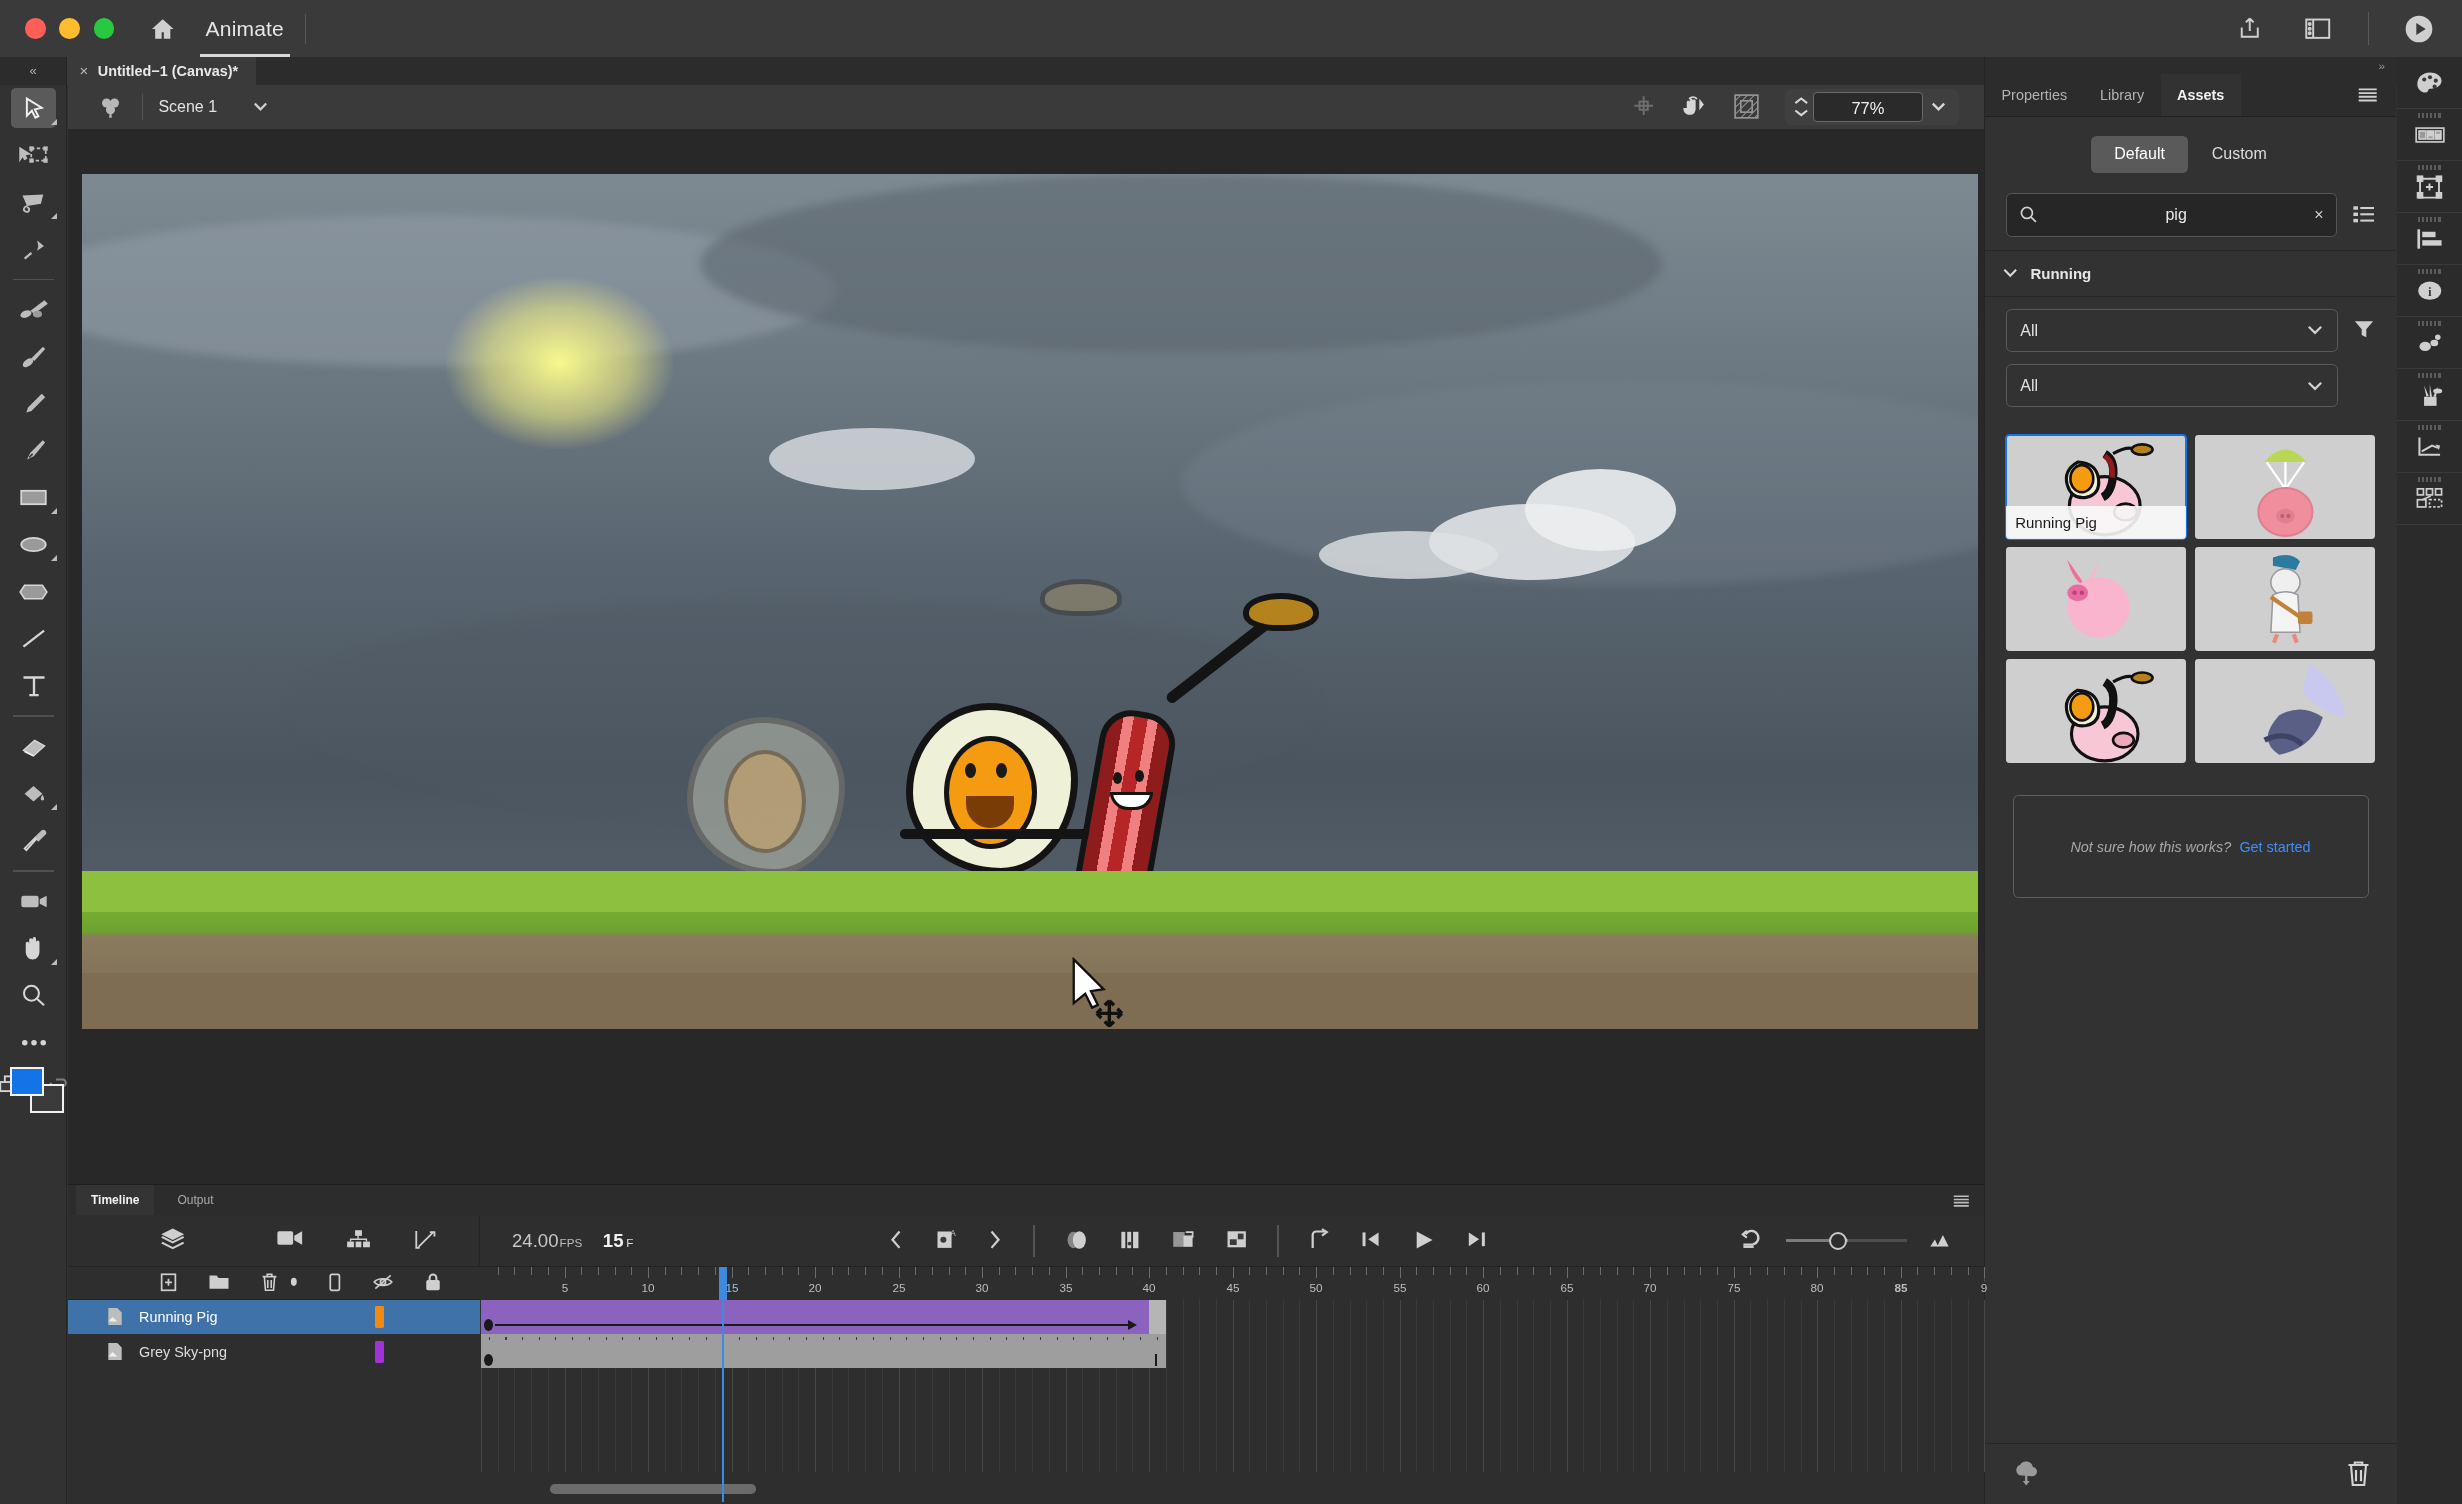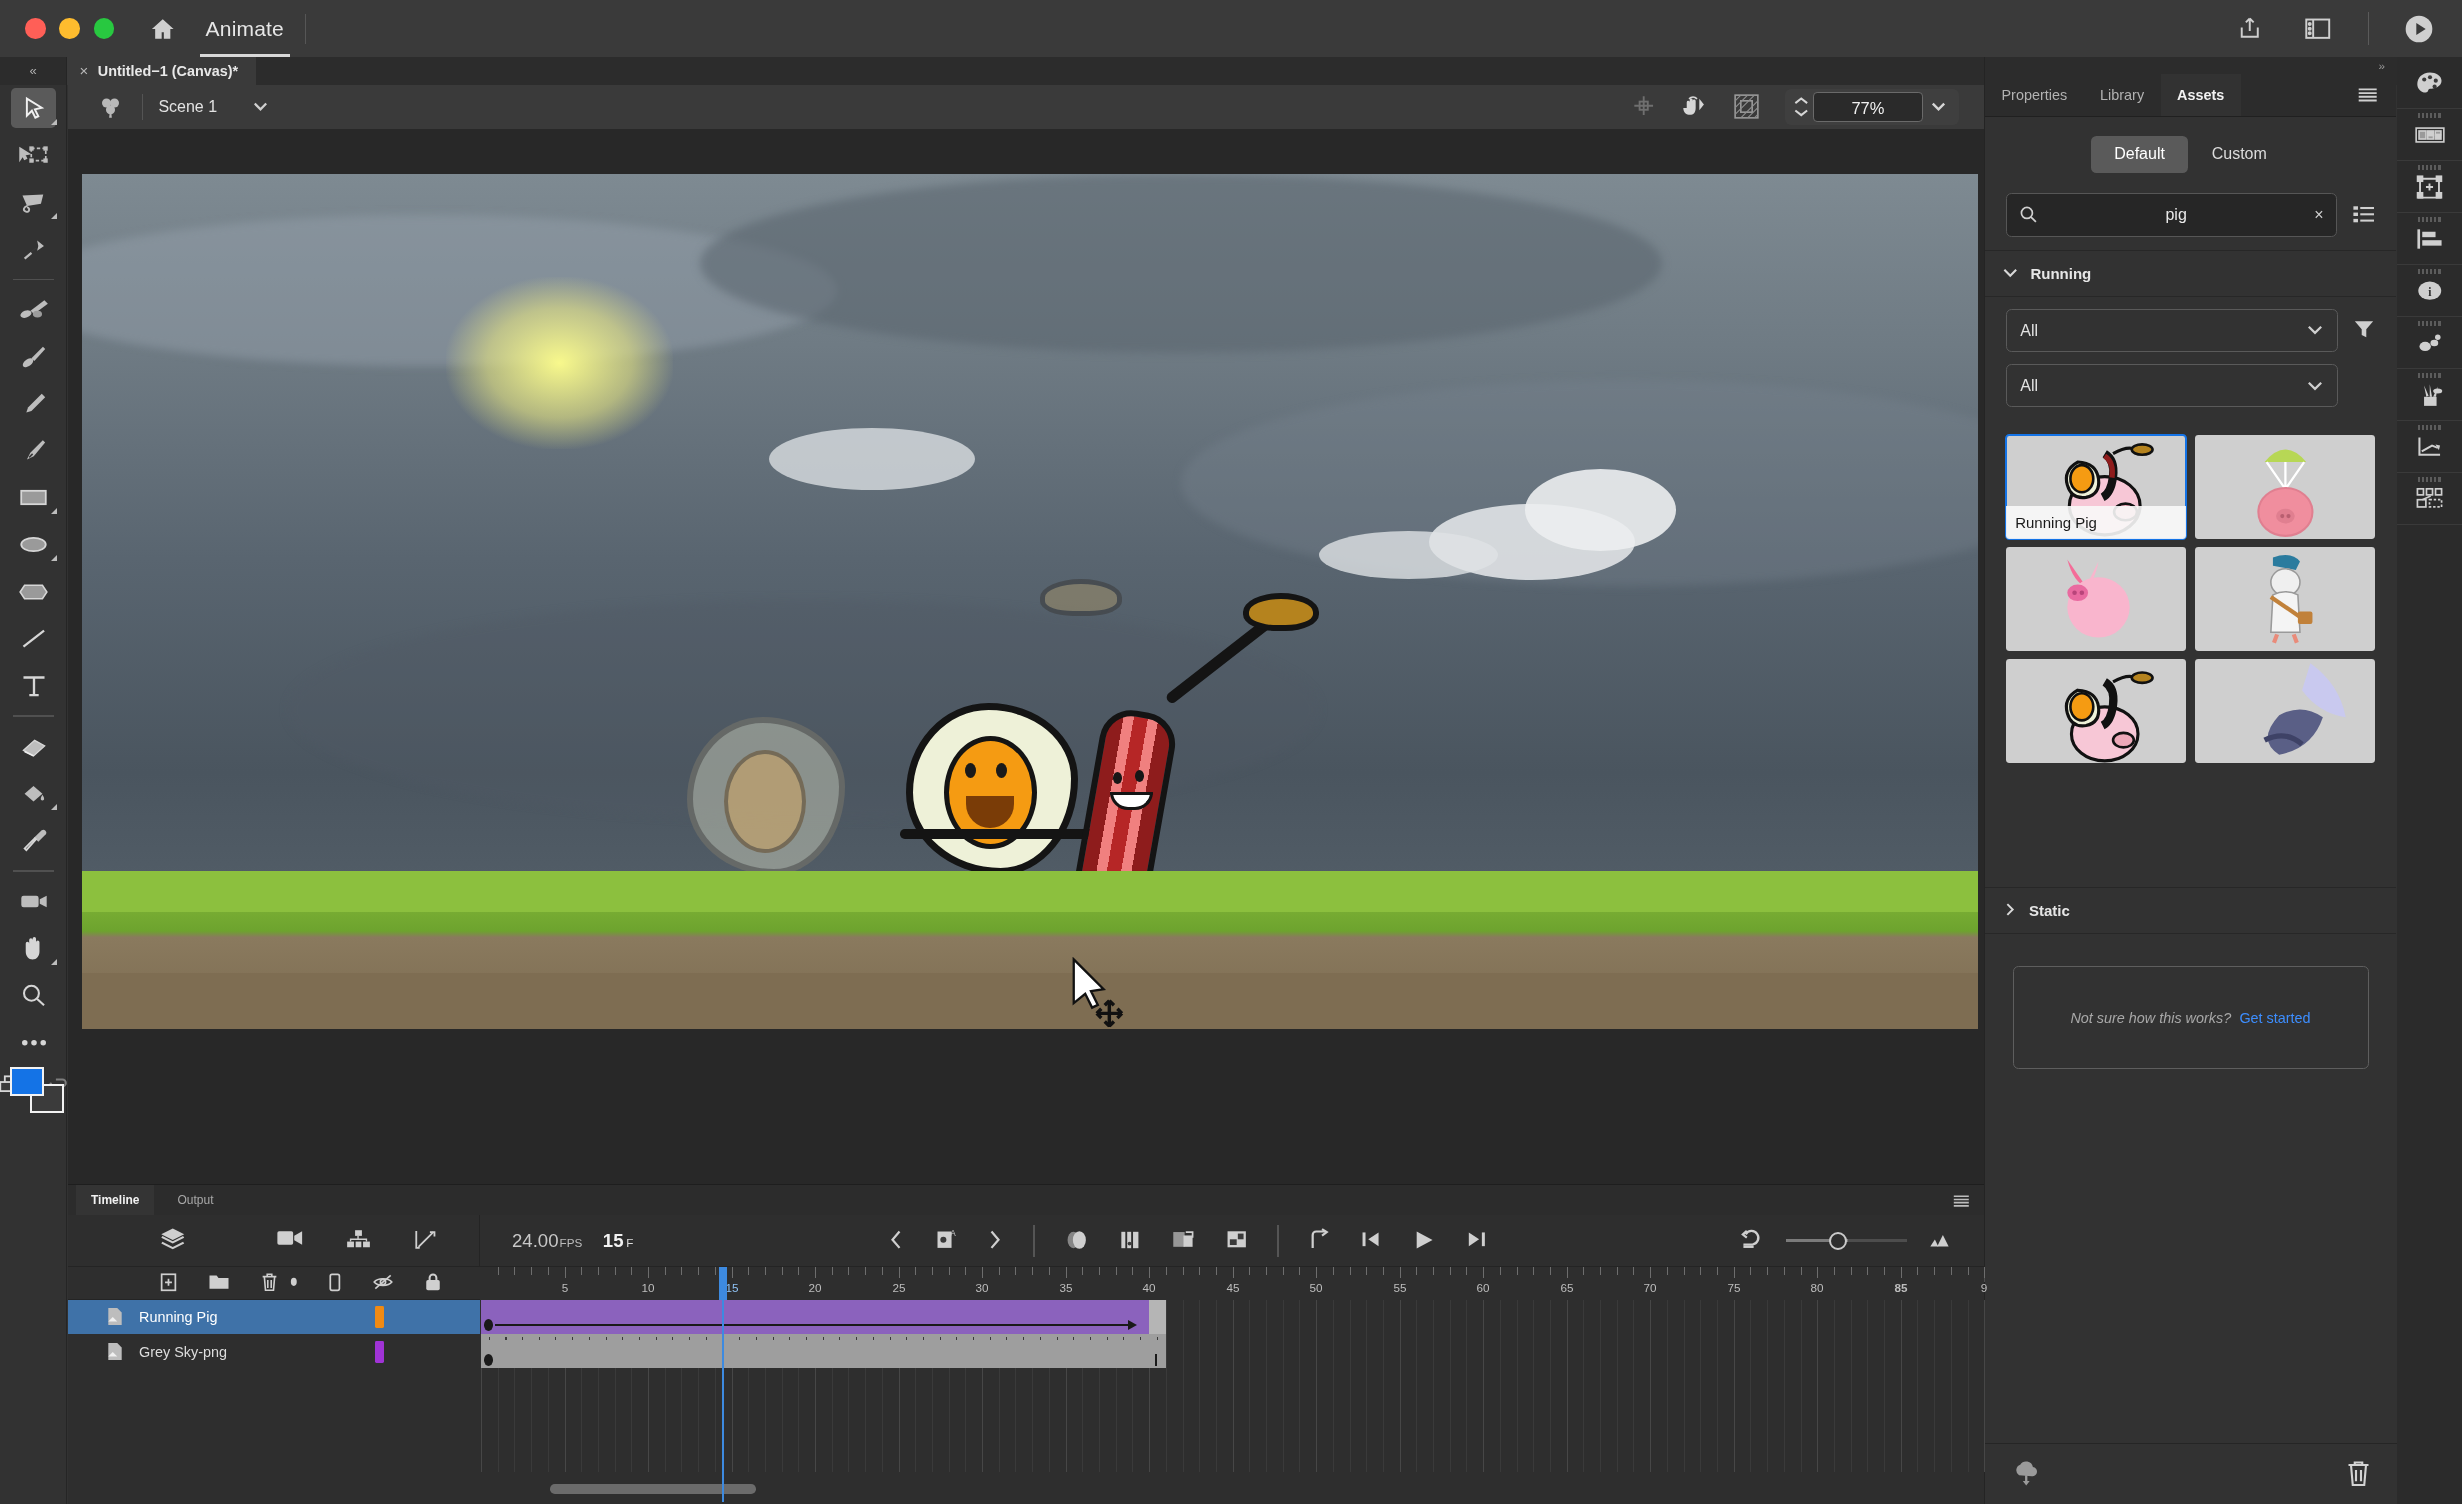--- a/index.html
+++ b/index.html
@@ -679,27 +679,20 @@
     </div>
     <div class="card">
       <svg viewBox="0 0 160 100" width="100%" height="100%">
         <path d="M104 4 q28 20 34 52 q-26 -4 -42 -26z" fill="#c9c9ef"></path>
         <path d="M74 54 q22 -12 42 2 q-10 30 -42 36 q-22 -14 0 -38z" fill="#5a5f86"></path>
         <path d="M60 78 q20 -10 36 4" stroke="#3e4266" stroke-width="5" fill="none"></path>
       </svg>
     </div>
   </div>
 
-  <div class="accordion" style="margin-top:124px;">
-    <span>
-      <svg width="15" height="15" viewBox="0 0 12 14" fill="none" stroke="#d8d8d8" stroke-width="1.8">
-          <path d="M4 2l5 5-5 5"></path>
-        </svg></span>
-    <span>Static</span>
-  </div>
 
   <div id="tipbox">
     <span id="tip-text">Not sure how this works?</span>
     <span id="tip-link">Get started</span>
   </div>
 
   <div id="rp-footer">
     <span>
       <svg width="30" height="26" viewBox="0 0 26 22" fill="#9a9a9a">
           <path d="M7 12a5 5 0 011-9 6 6 0 0111 2 4 4 0 01-1 8z"></path>

